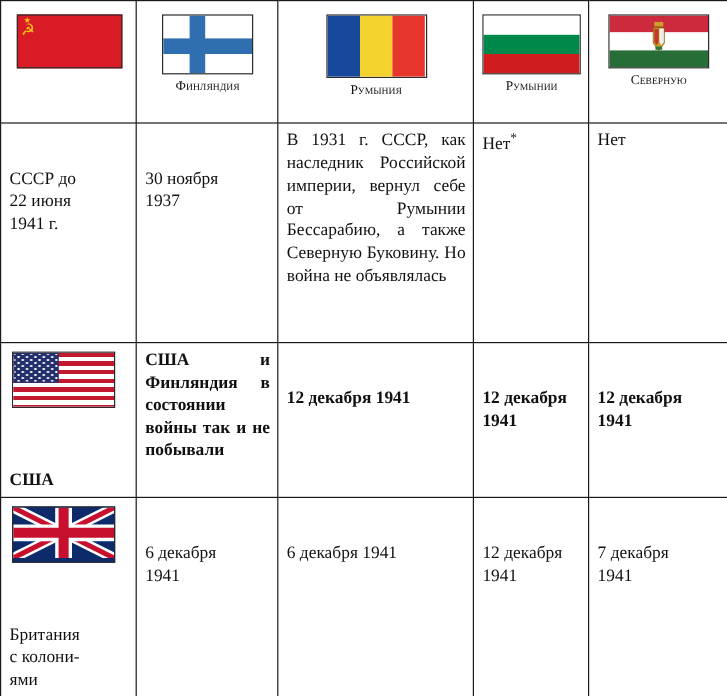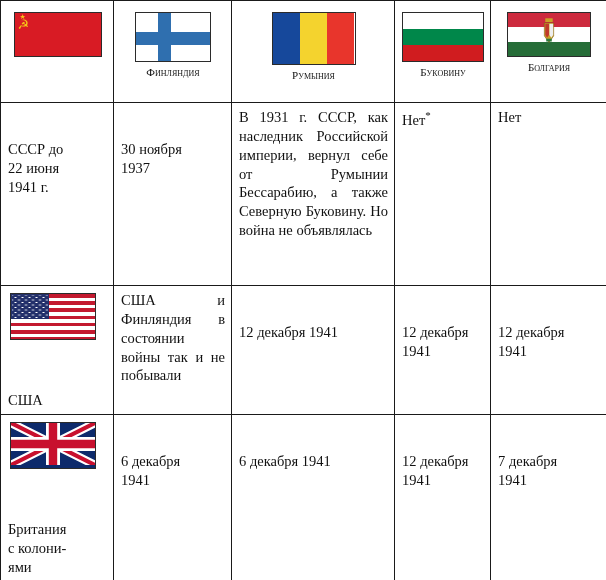--- a/index.html
+++ b/index.html
@@ -38,21 +38,21 @@
 
   .col-1 { width: 113px; }
   .col-2 { width: 118px; }
   .col-3 { width: 163px; }
   .col-4 { width: 96px; }
   .col-5 { width: 116px; }
 
   .row-head td { height: 92px; padding: 0; vertical-align: bottom; }
   .row-1 td { height: 173px; }
   .row-2 td { height: 72px; }
-  .row-3 td { height: 106px; }
+  .row-3 td { height: 106px; font-weight: bold; }
   .row-4 td { height: 137px; }
 
   
   .head-cell {
     display: flex;
     flex-direction: column;
     align-items: center;
     justify-content: flex-start;
     height: 92px;
     box-sizing: border-box;
@@ -211,39 +211,39 @@
       </div>
     </td>
 
     <td>
       <div class="head-cell">
         <div class="flag flag-bgr">
           <i class="w"></i>
               <i class="g"></i>
               <i class="r"></i>
         </div>
-        <div class="head-label smallcaps">Буковину</div>
+        <div class="head-label smallcaps">Румынии</div>
       </div>
     </td>
 
     <td>
       <div class="head-cell">
         <div class="flag flag-hun">
           <i class="r"></i>
               <i class="w"></i>
               <i class="g"></i>
           <svg class="arms" viewBox="0 0 14 40">
             <rect x="3" y="2" width="8" height="4" fill="#C9A227"></rect>
             <path d="M2 7 h10 v14 l-5 7 l-5 -7 z" fill="#C9A227" stroke="#7a5a12" stroke-width="0.6"></path>
             <path d="M3 8 h4 v12 l-2 3 l-2 -3 z" fill="#C0392B"></path>
             <path d="M7.5 8 h4 v12 l-2 3 l-2 -3 z" fill="#eeeeee"></path>
             <rect x="4" y="24" width="6" height="3" fill="#2f7a3c"></rect>
           </svg>
         </div>
-        <div class="head-label smallcaps">Болгария</div>
+        <div class="head-label smallcaps">Северную</div>
       </div>
     </td>
   </tr>
 
   <tr class="row-1">
     <td>
       <span class="cell-text nowrapline">СССР до
 22 июня
 1941 г.</span>
     </td>

